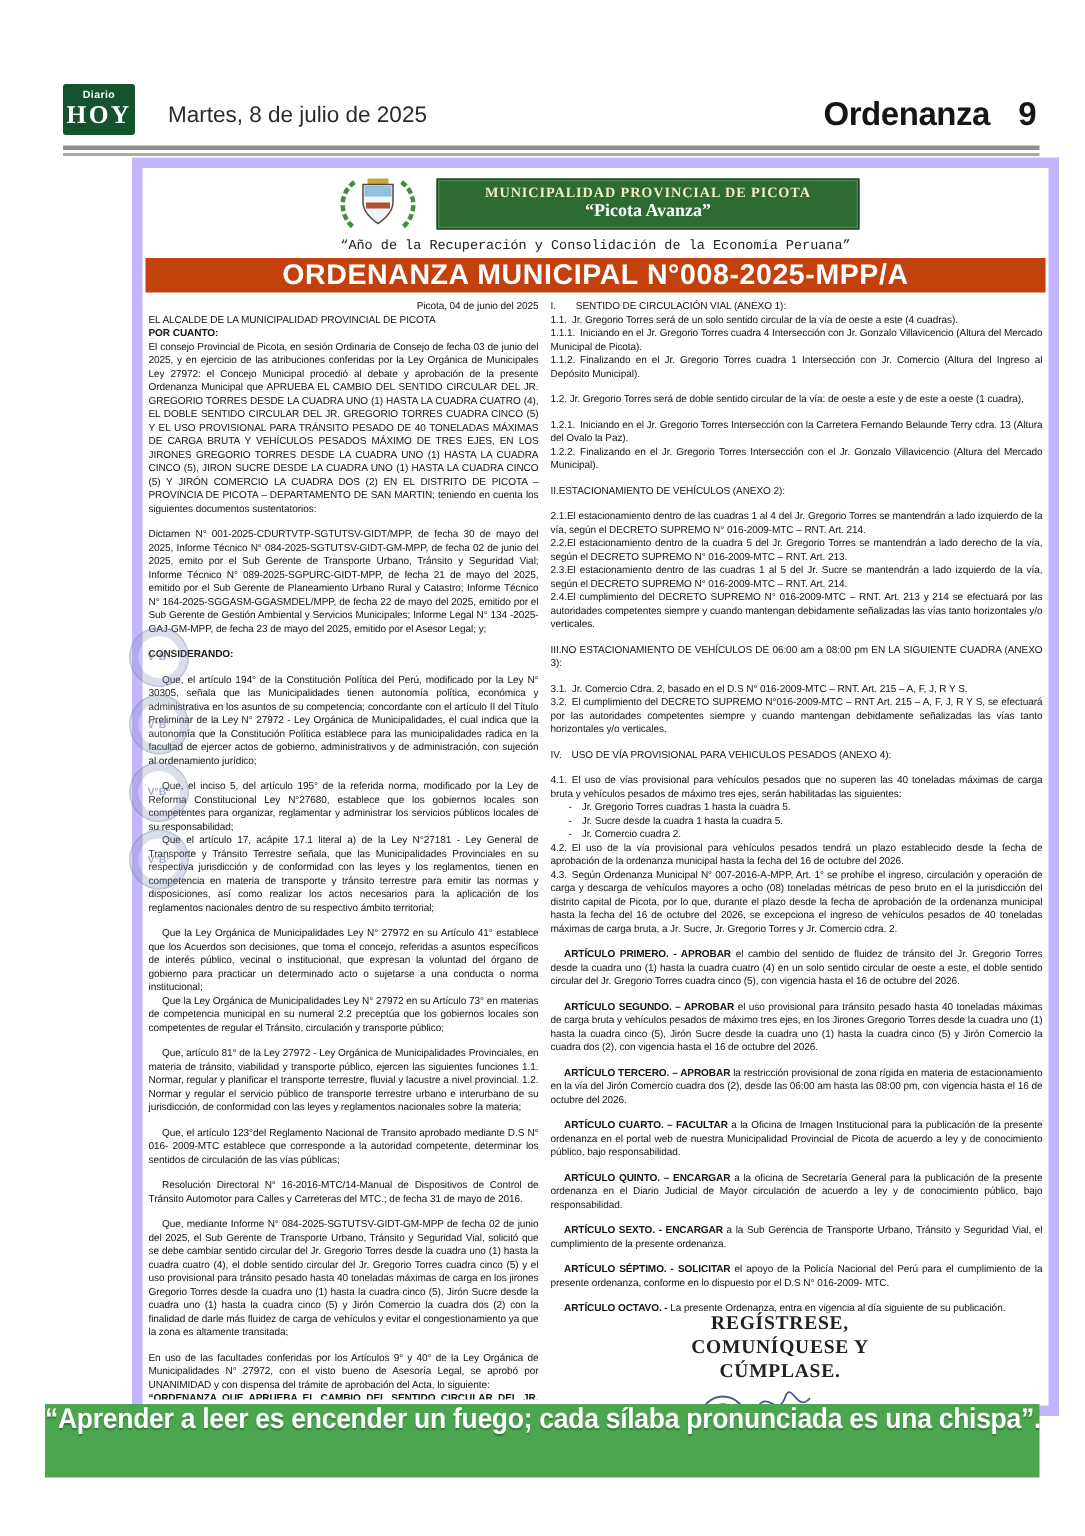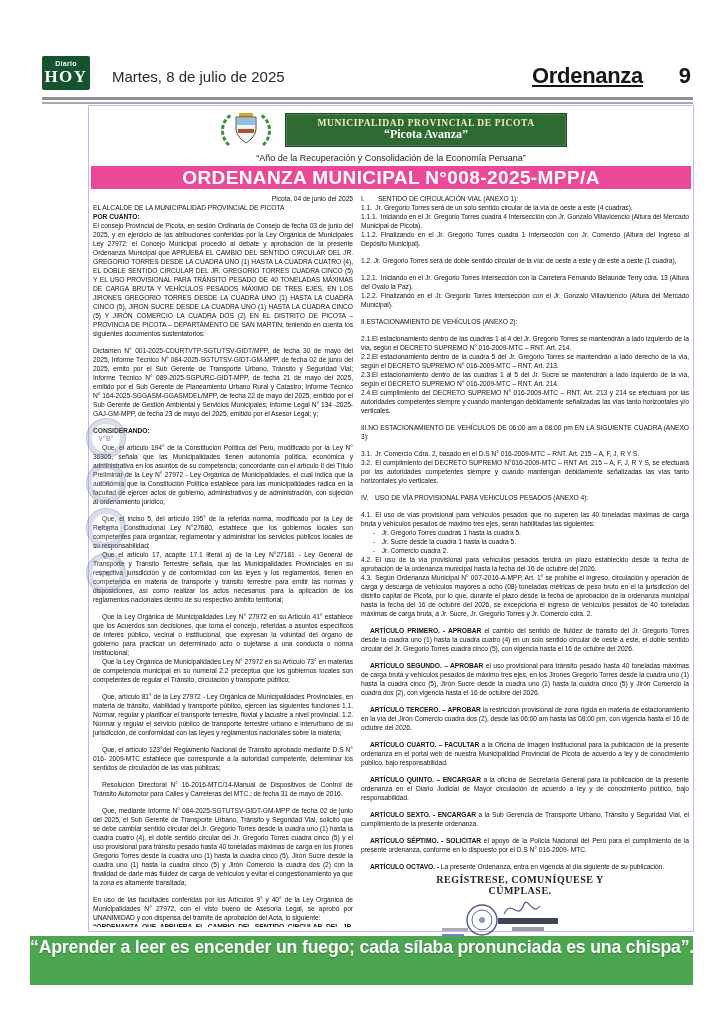--- a/index.html
+++ b/index.html
@@ -11,42 +11,42 @@
   .page{position:absolute;inset:0;overflow:hidden;background:#fff;}
 
   
   .logo{
     position:absolute;left:42px;top:56px;width:48px;height:34px;
     background:#14532d;color:#fff;text-align:center;border-radius:2px;
   }
   .logo .diario{font-size:7px;font-weight:bold;line-height:9px;padding-top:3px;letter-spacing:.3px;}
   .logo .hoy{font-family:"Liberation Serif",serif;font-weight:bold;font-size:17px;line-height:18px;letter-spacing:1.5px;}
   .mast-date{position:absolute;left:112px;top:68px;font-size:15px;color:#2a2a2a;}
-  .mast-section{position:absolute;right:80px;top:63px;font-size:22px;font-weight:bold;color:#151515;letter-spacing:-0.3px;text-decoration:underline;}
+  .mast-section{position:absolute;right:63px;top:63px;font-size:22px;font-weight:bold;color:#151515;letter-spacing:-0.3px;}
   .mast-pageno{position:absolute;right:32px;top:63px;font-size:22px;font-weight:bold;color:#151515;}
   .mast-rule{
     position:absolute;left:42px;right:30px;top:97px;height:2px;
     border-top:3px solid #8f8f8f;border-bottom:2px solid #aaaaaa;
   }
 
   
   .doc{
     position:absolute;left:88px;top:105px;width:604px;height:825px;
-    border:1px solid #c4b5fd;background:#fff;overflow:hidden;
+    border:7px solid #c4b5fd;background:#fff;overflow:hidden;
   }
   .arms-row{display:flex;justify-content:center;align-items:center;gap:8px;margin-top:4px;height:40px;}
   .gbanner{
     width:280px;height:32px;background:#2e6b33;border:1px solid #1d4a22;
     text-align:center;box-shadow:inset 0 0 0 1px rgba(255,255,255,.15);
   }
   .gbanner .muni{font-family:"Liberation Serif",serif;font-weight:bold;font-size:9.5px;color:#f2ecc0;letter-spacing:.6px;padding-top:4px;}
   .gbanner .slogan{font-family:"Liberation Serif",serif;font-weight:bold;font-size:12px;color:#ffffff;line-height:13px;}
-  .motto{text-align:center;font-family:Liberation Sans, sans-serif;font-size:9px;color:#222;margin-top:3px;line-height:10px;}
+  .motto{text-align:center;font-family:Liberation Mono, monospace;font-size:9px;color:#222;margin-top:3px;line-height:10px;}
   .titlebar{
-    margin:3px 2px 0 2px;background:#ec4899;color:#fff;text-align:center;
+    margin:3px 2px 0 2px;background:#c2410c;color:#fff;text-align:center;
     font-weight:bold;font-size:19px;line-height:23px;height:23px;letter-spacing:.4px;
   }
 
   
   .cols{display:flex;gap:8px;padding:5px 4px 0 4px;height:733px;overflow:hidden;}
   .colL{width:260px;flex:none;}
   .colR{flex:1;min-width:0;}
   .cols p{margin:0;font-size:6.7px;line-height:9px;text-align:justify;color:#141414;letter-spacing:-0.05px;}
   .cols p.dateline{text-align:right;}
   .cols p.b{font-weight:bold;}
@@ -61,21 +61,21 @@
     border:1.5px solid rgba(85,105,150,.40);
     box-shadow:inset 0 0 0 4px rgba(255,255,255,0), inset 0 0 0 5px rgba(85,105,150,.22);
     display:flex;align-items:center;justify-content:center;
     font-size:7px;font-weight:bold;color:rgba(85,105,150,.55);
     background:rgba(255,255,255,.1);
   }
 
   
   .sig{position:absolute;left:420px;top:874px;width:200px;text-align:center;}
   .sig .closing{
-    font-family:"Liberation Serif",serif;font-size:10px;letter-spacing:.5px;
+    font-family:"Liberation Serif",serif;font-size:13px;letter-spacing:.5px;
     color:#222;font-weight:bold;
   }
 
   
   .footer{
     position:absolute;left:30px;right:30px;top:936px;height:49px;background:#4ba64f;
     display:flex;align-items:flex-start;justify-content:center;overflow:hidden;
   }
   .footer .q{
     color:#ffffff;font-weight:bold;font-size:19px;white-space:nowrap;

